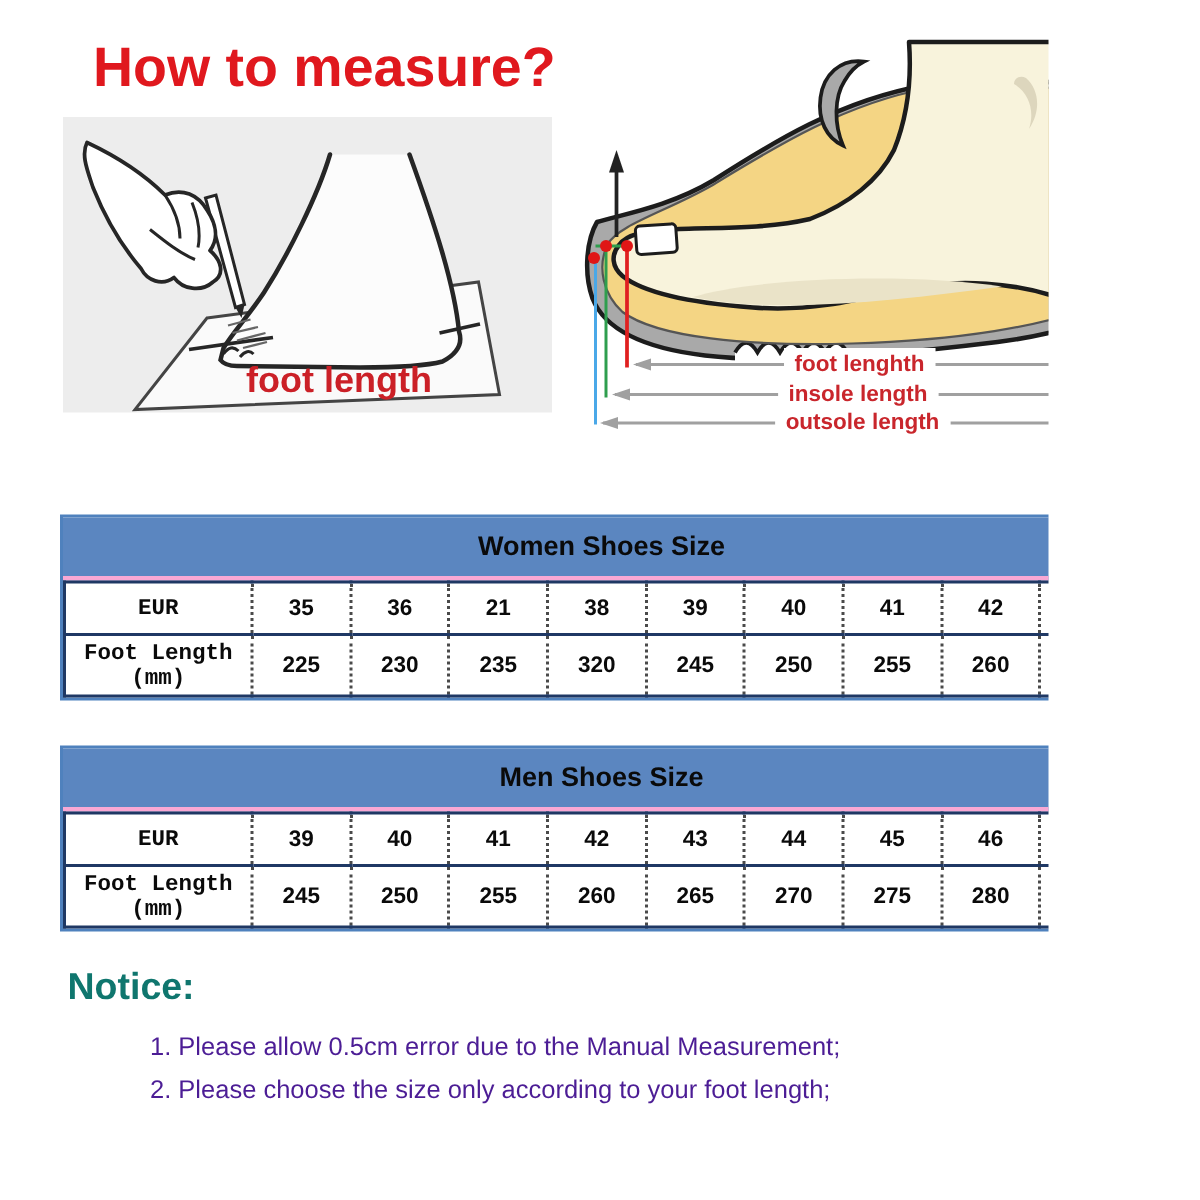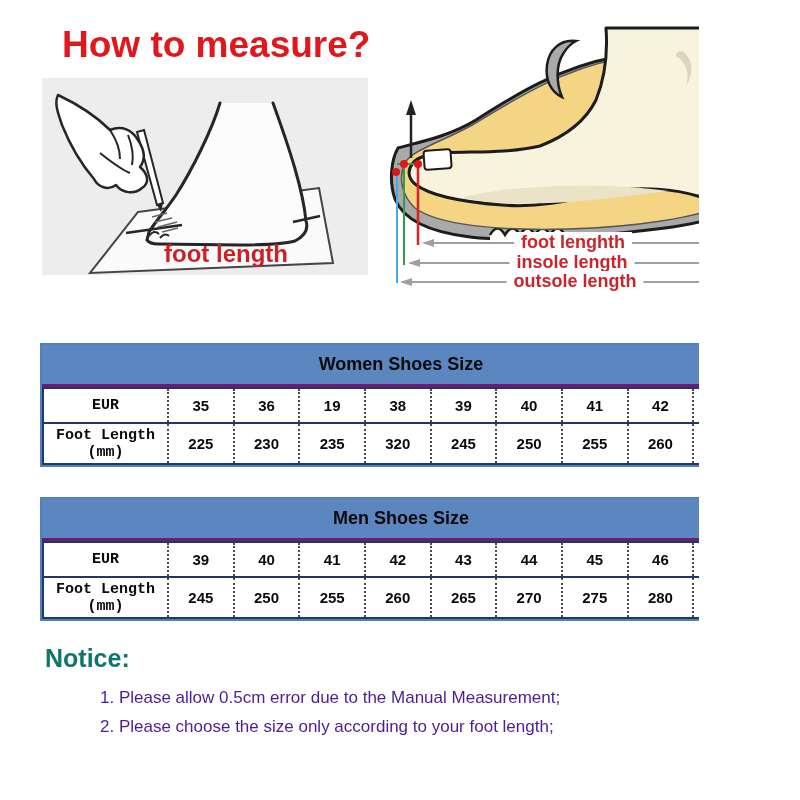--- a/index.html
+++ b/index.html
@@ -5,30 +5,30 @@
   html,body{margin:0;padding:0;background:#fff;}
   .canvas{position:relative;width:699px;height:800px;background:#ffffff;overflow:hidden;
           font-family:"Liberation Sans", sans-serif;color:#111;}
   .page-title{position:absolute;left:62px;top:24px;font-size:37px;font-weight:bold;
           color:#e0181e;letter-spacing:0px;}
   .illus-svg{position:absolute;left:40px;top:75px;width:330px;height:205px;}
   .shoe-svg{position:absolute;left:388px;top:0;width:412px;height:310px;}
   .measure-caption{position:absolute;left:226px;top:240px;transform:translateX(-50%);
           color:#cb2027;font-weight:bold;font-size:24px;white-space:nowrap;}
   .dim-label{position:absolute;transform:translateX(-50%);color:#c9262c;font-weight:bold;
-          font-size:18px;line-height:21px;background:#ffffff;padding:0 7px;white-space:nowrap;}
+          font-size:15px;line-height:21px;background:#ffffff;padding:0 7px;white-space:nowrap;}
   .dim-label.l1{left:573px;top:232px;}
   .dim-label.l2{left:572px;top:252px;}
   .dim-label.l3{left:575px;top:271px;}
 
   .size-table{position:absolute;left:40px;width:718px;border:2px solid #4f81bd;background:#fff;}
   .size-table.women{top:343px;}
   .size-table.men{top:497px;}
   .size-table .thead{background:#5b86c0;text-align:center;font-weight:bold;font-size:18px;
-          color:#0a0a0a;padding:9px 0 9px;border-bottom:3px solid #701a75;}
+          color:#0a0a0a;padding:9px 0 9px;border-bottom:3px solid #f9a8d4;}
   .size-table table{width:100%;border-collapse:collapse;table-layout:fixed;
           border:2px solid #1f3864;}
   .size-table td{border-left:2px dotted #4a4a4a;border-top:2px solid #1f3864;text-align:center;
           font-weight:bold;font-size:15px;color:#0a0a0a;padding:0;overflow:hidden;}
   .size-table td:first-child{border-left:none;}
   .size-table tr:first-child td{border-top:none;}
   .size-table tr.r-eur td{height:33px;}
   .size-table tr.r-fl td{height:39px;}
   .size-table .rh{white-space:pre-line;line-height:17px;font-family:Liberation Mono, monospace;}
 
@@ -134,21 +134,21 @@
           <col>
           <col>
           <col>
           <col>
         </colgroup>
       <tbody>
         <tr class="r-eur">
           <td class="rh">EUR</td>
           <td>35</td>
             <td>36</td>
-            <td>19</td>
+            <td>21</td>
             <td>38</td>
             <td>39</td>
             <td>40</td>
             <td>41</td>
             <td>42</td>
             <td>43</td>
         </tr>
         <tr class="r-fl">
           <td class="rh">Foot Length
 (mm)</td>

